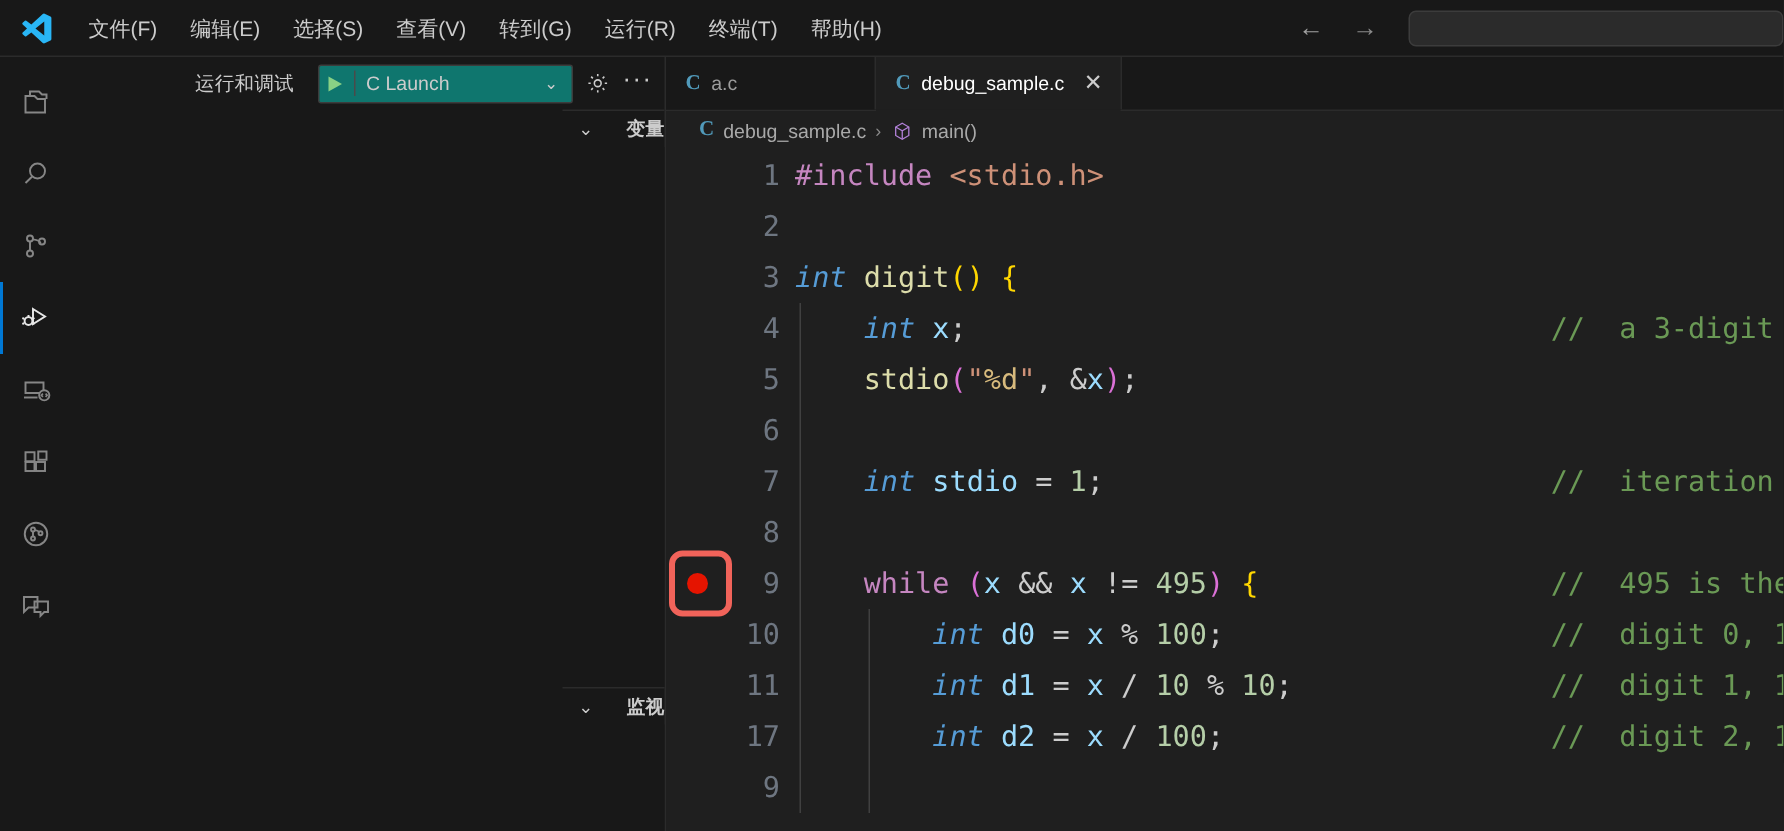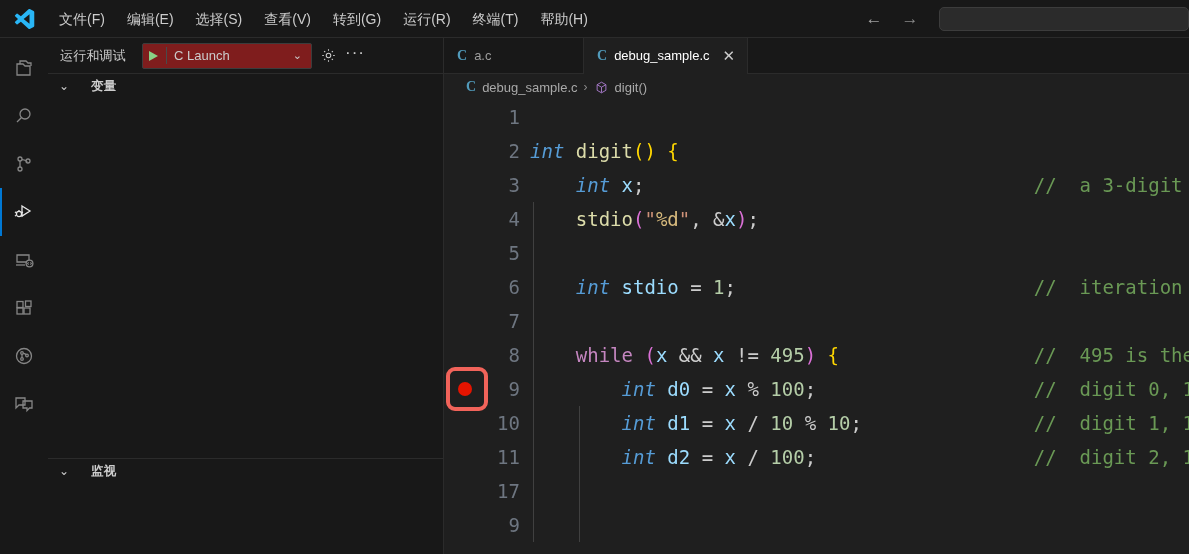--- a/index.html
+++ b/index.html
@@ -55,33 +55,34 @@
     content: ""; position: absolute; left: 0; top: 0; bottom: 0;
     width: 2px; background: #0078d4;
   }
   .act-item svg { display: block; }
 
   
   .sidebar {
     width: 396px; min-width: 396px; background: #181818;
     display: flex; flex-direction: column;
     border-right: 1px solid #2b2b2b;
+    align-items: flex-end;
   }
   .side-header {
     height: 35px; display: flex; align-items: center;
     padding: 0 8px 0 12px; gap: 10px;
   }
   .side-title {
     color: #cccccc; font-size: 13px; white-space: nowrap;
     letter-spacing: .2px;
   }
   .debug-toolbar { display: flex; align-items: center; gap: 8px; margin-left: 6px; }
   .config-select {
     display: flex; align-items: center; height: 26px;
-    background: #7f1d1d; border: 1px solid #3c3c3c; border-radius: 2px;
+    background: #0f766e; border: 1px solid #3c3c3c; border-radius: 2px;
     padding: 0 2px 0 6px; gap: 7px; min-width: 170px;
   }
   .play-tri {
     width: 0; height: 0; border-left: 9px solid #89d185;
     border-top: 5.5px solid transparent; border-bottom: 5.5px solid transparent;
     margin-right: 1px;
   }
   .config-sep { width: 1px; height: 17px; background: #4a4a4a; }
   .config-name { color: #cccccc; font-size: 13px; flex: 1; white-space: nowrap; }
   .chev { color: #cccccc; font-size: 11px; padding: 0 7px 0 4px; }
@@ -322,21 +323,21 @@
       <div class="breadcrumb">
         <span class="c-icon">C</span>
         <span>debug_sample.c</span>
         <span class="bc-sep">›</span>
         <span class="bc-symbol">
           <svg width="15" height="15" viewBox="0 0 24 24" fill="none" stroke="#b180d7" stroke-width="1.4">
             <path d="M12 3.5l7 4v9l-7 4-7-4v-9z"></path>
               <path d="M5 7.5l7 4 7-4M12 11.5v8.5"></path>
           </svg>
         </span>
-        <span>digit()</span>
+        <span>main()</span>
       </div>
 
       <div class="code-area">
         <div class="glyph-margin" id="glyph-margin">
             <div class="bp-dot" style="top: 282px; background: rgb(229, 20, 0);"></div>
             <div class="bp-box" style="top: 267px; border-color: rgb(241, 99, 90);"></div>
           </div>
         <div class="line-numbers" id="line-numbers">
             <div class="ln">1</div>
             <div class="ln">2</div>
@@ -346,20 +347,21 @@
             <div class="ln">6</div>
             <div class="ln">7</div>
             <div class="ln">8</div>
             <div class="ln">9</div>
             <div class="ln">10</div>
             <div class="ln">11</div>
             <div class="ln">17</div>
             <div class="ln">9</div>
           </div>
         <div class="code-lines" id="code-lines">
+            <div class="cl"><span class="t-key">#include</span><span class="t-punc"> </span><span class="t-str">&lt;stdio.h&gt;</span></div>
             <div class="cl"></div>
             <div class="cl"><span class="t-type">int</span><span class="t-punc"> </span><span class="t-func">digit</span><span class="t-brace">()</span><span class="t-punc"> </span><span class="t-brace">{</span></div>
             <div class="cl"><span class="t-punc">    </span><span class="t-type">int</span><span class="t-punc"> </span><span class="t-var">x</span><span class="t-punc">;</span><span class="t-comment" style="position: absolute; left: 503.8px; white-space: pre;">//  a 3-digit n</span></div>
             <div class="cl"><span class="t-punc">    </span><span class="t-func">stdio</span><span class="t-paren">(</span><span class="t-str">"</span><span class="t-fmt">%d</span><span class="t-str">"</span><span class="t-punc">, </span><span class="t-op">&amp;</span><span class="t-var">x</span><span class="t-paren">)</span><span class="t-punc">;</span></div>
             <div class="cl"></div>
             <div class="cl"><span class="t-punc">    </span><span class="t-type">int</span><span class="t-punc"> </span><span class="t-var">stdio</span><span class="t-op"> = </span><span class="t-num">1</span><span class="t-punc">;</span><span class="t-comment" style="position: absolute; left: 503.8px; white-space: pre;">//  iteration c</span></div>
             <div class="cl"></div>
             <div class="cl"><span class="t-punc">    </span><span class="t-key">while</span><span class="t-punc"> </span><span class="t-paren">(</span><span class="t-var">x</span><span class="t-op"> &amp;&amp; </span><span class="t-var">x</span><span class="t-op"> != </span><span class="t-num">495</span><span class="t-paren">)</span><span class="t-punc"> </span><span class="t-brace">{</span><span class="t-comment" style="position: absolute; left: 503.8px; white-space: pre;">//  495 is the</span></div>
             <div class="cl"><span class="t-punc">        </span><span class="t-type">int</span><span class="t-punc"> </span><span class="t-var">d0</span><span class="t-op"> = </span><span class="t-var">x</span><span class="t-op"> % </span><span class="t-num">100</span><span class="t-punc">;</span><span class="t-comment" style="position: absolute; left: 503.8px; white-space: pre;">//  digit 0, 10</span></div>
             <div class="cl"><span class="t-punc">        </span><span class="t-type">int</span><span class="t-punc"> </span><span class="t-var">d1</span><span class="t-op"> = </span><span class="t-var">x</span><span class="t-op"> / </span><span class="t-num">10</span><span class="t-op"> % </span><span class="t-num">10</span><span class="t-punc">;</span><span class="t-comment" style="position: absolute; left: 503.8px; white-space: pre;">//  digit 1, 10</span></div>

